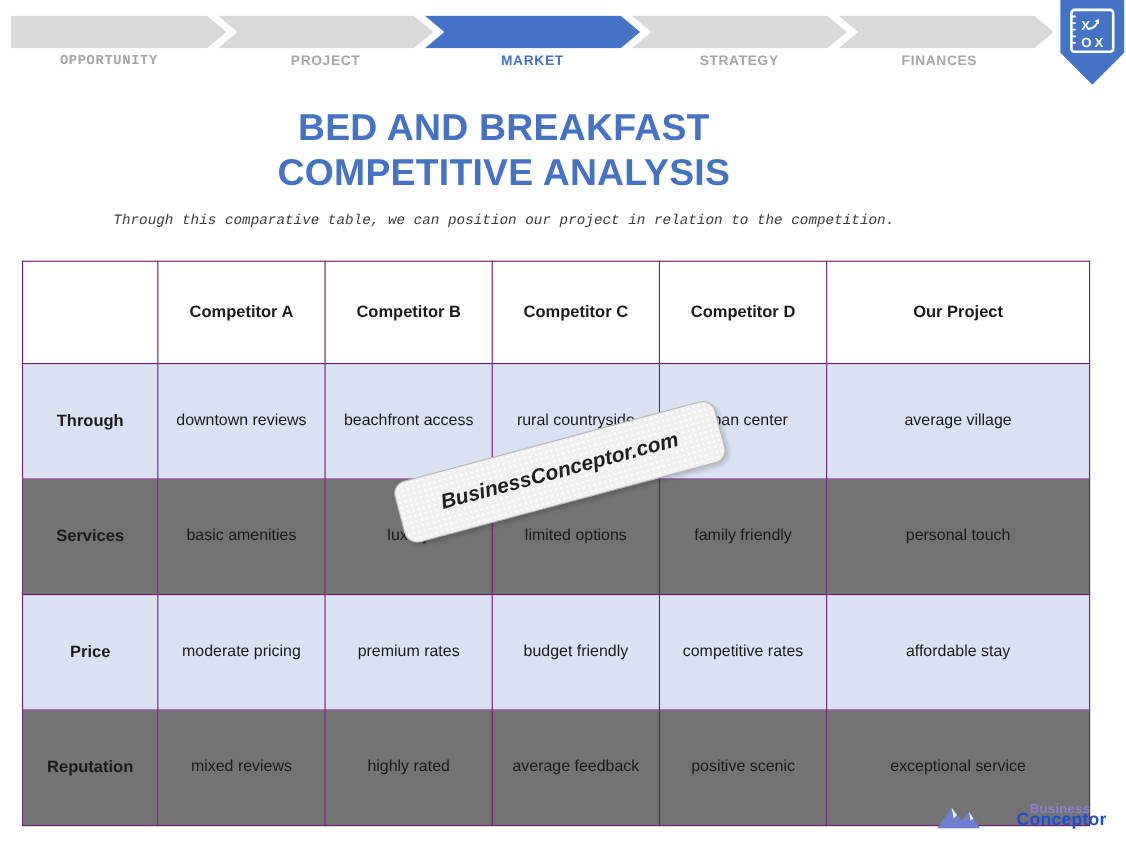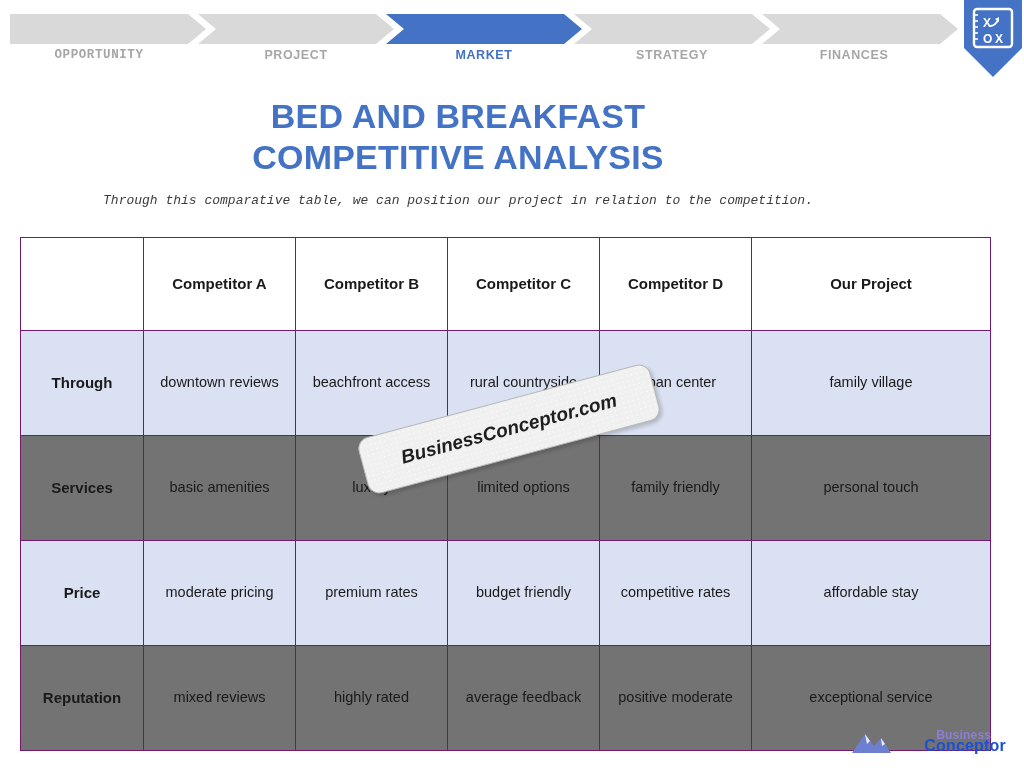--- a/index.html
+++ b/index.html
@@ -243,21 +243,21 @@
       <th>Our Project</th>
     </tr>
   </thead>
   <tbody>
     <tr class="shaded">
       <td class="rowhead">Through</td>
       <td>downtown reviews</td>
       <td>beachfront access</td>
       <td>rural countryside</td>
       <td>urban center</td>
-      <td>family village</td>
+      <td>average village</td>
     </tr>
     <tr>
       <td class="rowhead">Services</td>
       <td>basic amenities</td>
       <td>luxury</td>
       <td>limited options</td>
       <td>family friendly</td>
       <td>personal touch</td>
     </tr>
     <tr class="shaded">
@@ -266,21 +266,21 @@
       <td>premium rates</td>
       <td>budget friendly</td>
       <td>competitive rates</td>
       <td>affordable stay</td>
     </tr>
     <tr>
       <td class="rowhead">Reputation</td>
       <td>mixed reviews</td>
       <td>highly rated</td>
       <td>average feedback</td>
-      <td>positive moderate</td>
+      <td>positive scenic</td>
       <td>exceptional service</td>
     </tr>
   </tbody>
 </table>
 
 <div id="watermark">
   <span id="watermark-text">BusinessConceptor.com</span>
 </div>
 
 <div id="footer-logo">

